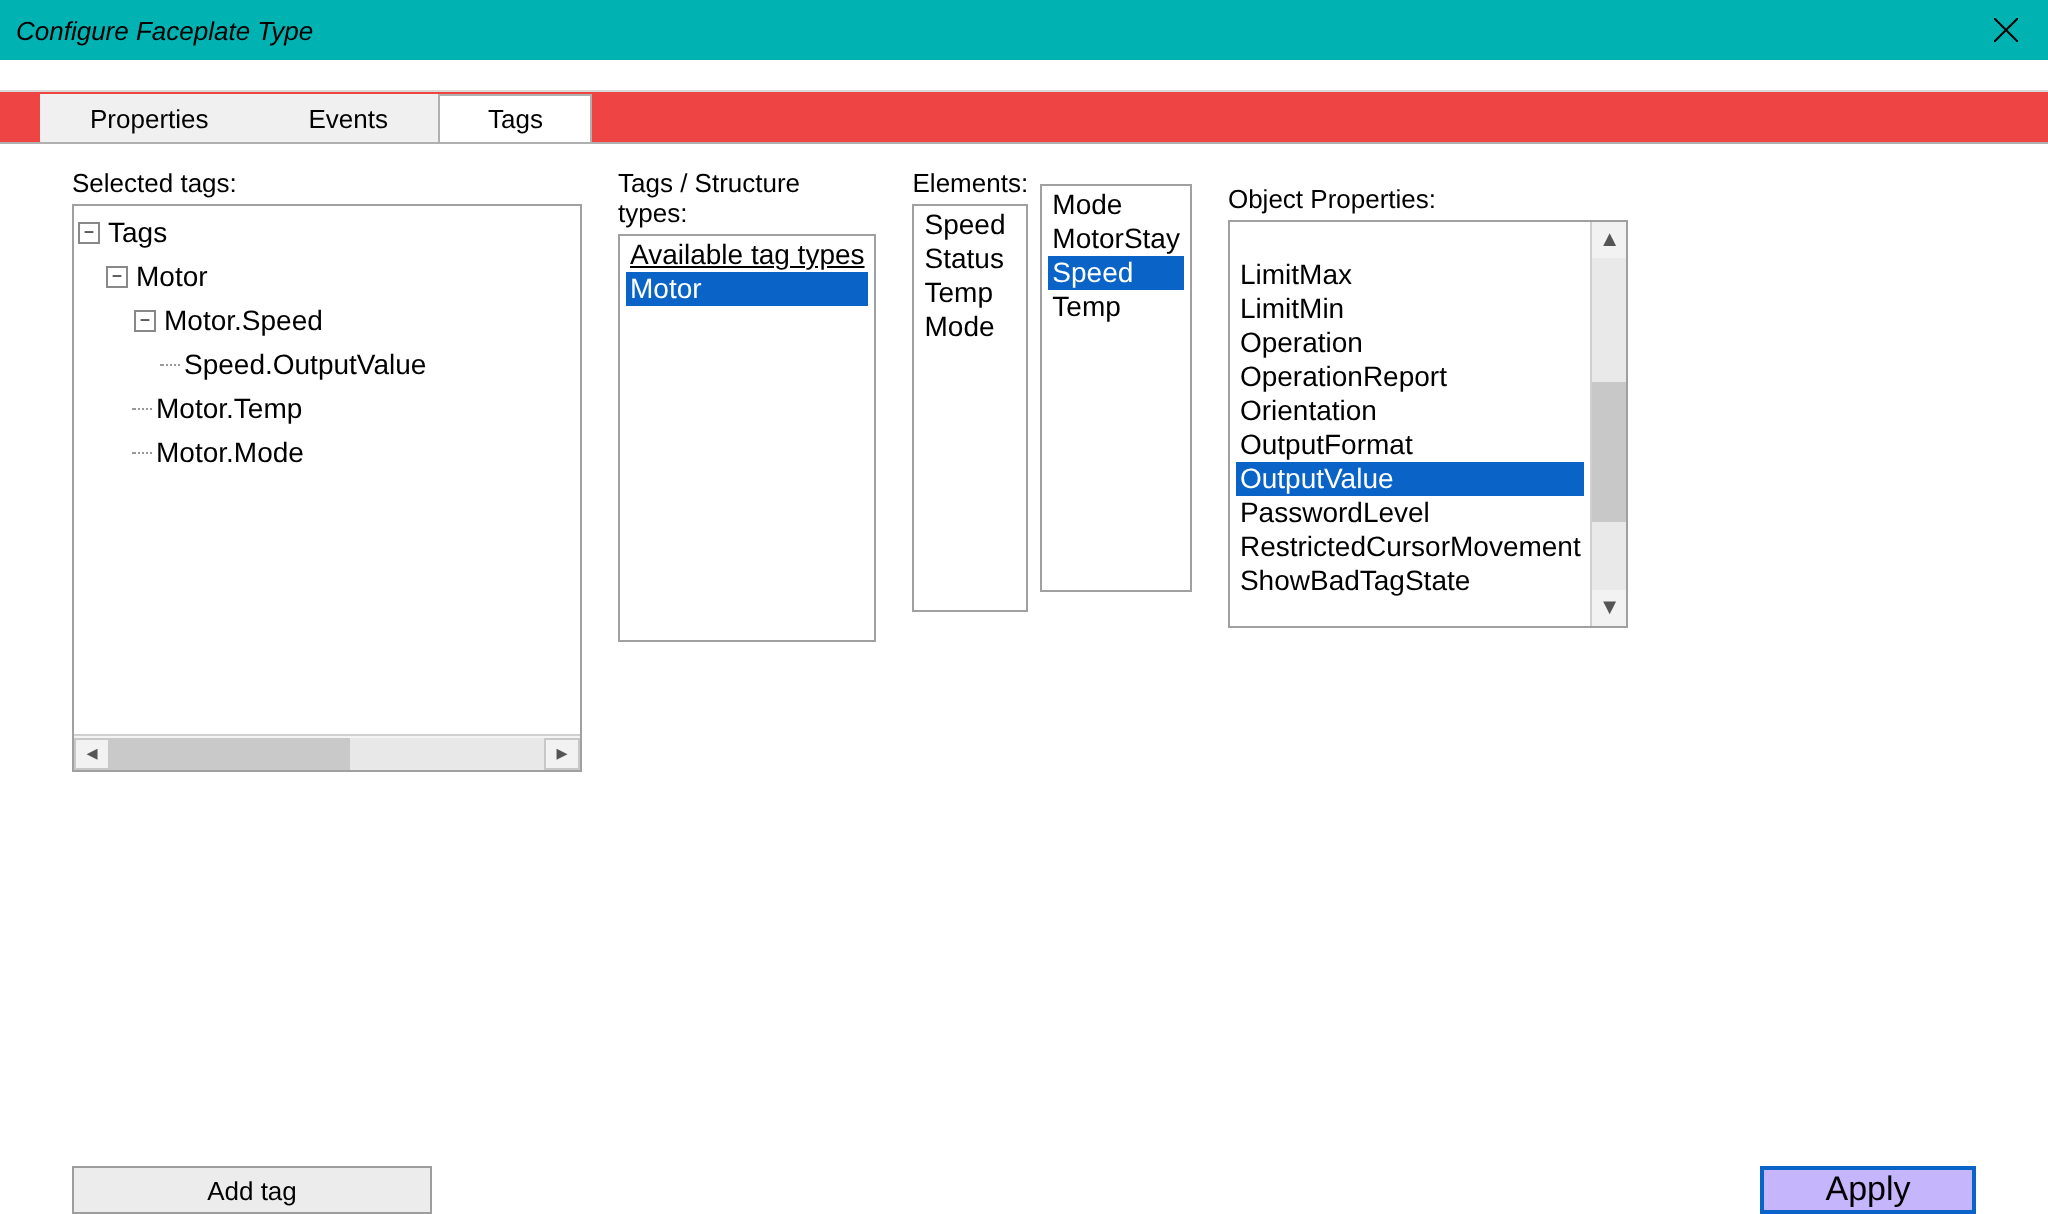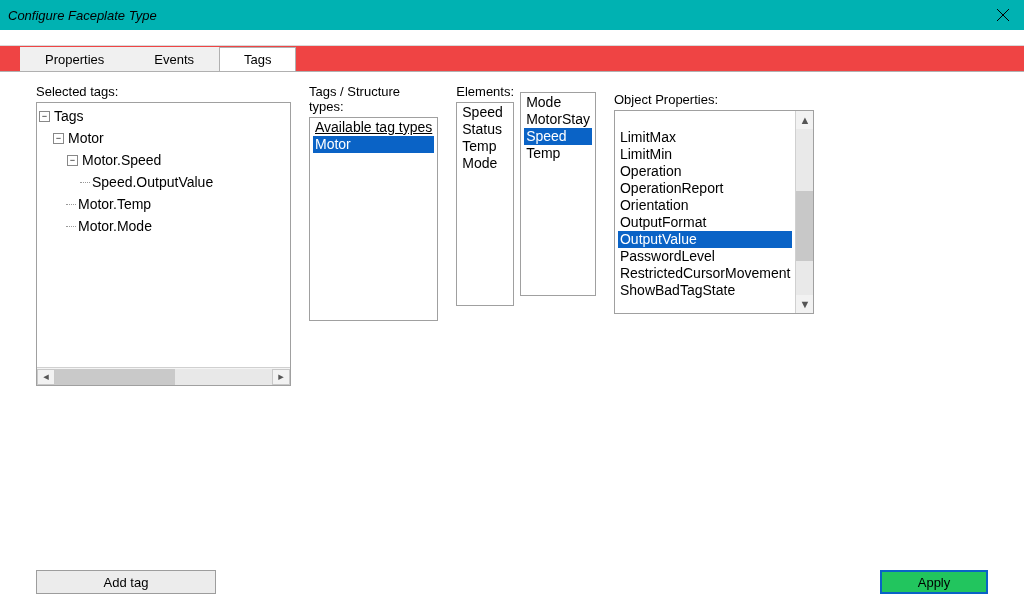--- a/index.html
+++ b/index.html
@@ -47,21 +47,21 @@
   .tags-box { height: 204px; }
   .elem-box { height: 204px; }
   .obj-box  { height: 204px; }
   .prop-box { height: 204px; display: flex; }
   .prop-box .list-content { flex: 1; }
   .prop-box .vscroll { width: 18px; background: #f0f0f0; border-left: 1px solid #d0d0d0; display: flex; flex-direction: column; }
   .prop-box .vscroll .vsbtn { height: 18px; display: flex; align-items: center; justify-content: center; background: #f2f2f2; font-size: 11px; color: #555; }
   .prop-box .vscroll .vstrack { flex:1; background:#e9e9e9; position:relative; }
   .prop-box .vscroll .vsthumb { position:absolute; left:0; right:0; top:62px; height:70px; background:#c8c8c8; }
   .addtag-btn { width: 180px; height: 24px; border: 1px solid #9d9d9d; background: #ececec; font-size: 13px; cursor: default; text-align:center; }
-  .apply-btn  { width: 108px; height: 24px; border: 2px solid #0a63c6; background: #22c55e; font-size: 13px; cursor: default; text-align:center; }
+  .apply-btn  { width: 108px; height: 24px; border: 2px solid #0a63c6; background: #c4b5fd; font-size: 17px; cursor: default; text-align:center; }
 </style>
 </head>
 <body>
 
 <div class="titlebar">
   <span class="title">Configure Faceplate Type</span>
   <div class="close">
     <svg viewBox="0 0 12 12">
         <line x1="0" y1="0" x2="12" y2="12"></line>
         <line x1="12" y1="0" x2="0" y2="12"></line>
@@ -185,16 +185,16 @@
             <div class="vsbtn">▼</div>
           </div>
         </div>
       </div>
     </div>
 
     <div style="flex:1"></div>
   </div>
 </div>
 
-<div style="position:absolute; left:36px; bottom:13px; width:calc(1024px - 72px); display:flex; justify-content:space-between;">
+<div style="position:absolute; left:36px; bottom:0; width:calc(1024px - 72px); display:flex; justify-content:space-between;">
   <button class="addtag-btn">Add tag</button>
   <button class="apply-btn">Apply</button>
 </div>
 
 </body></html>

